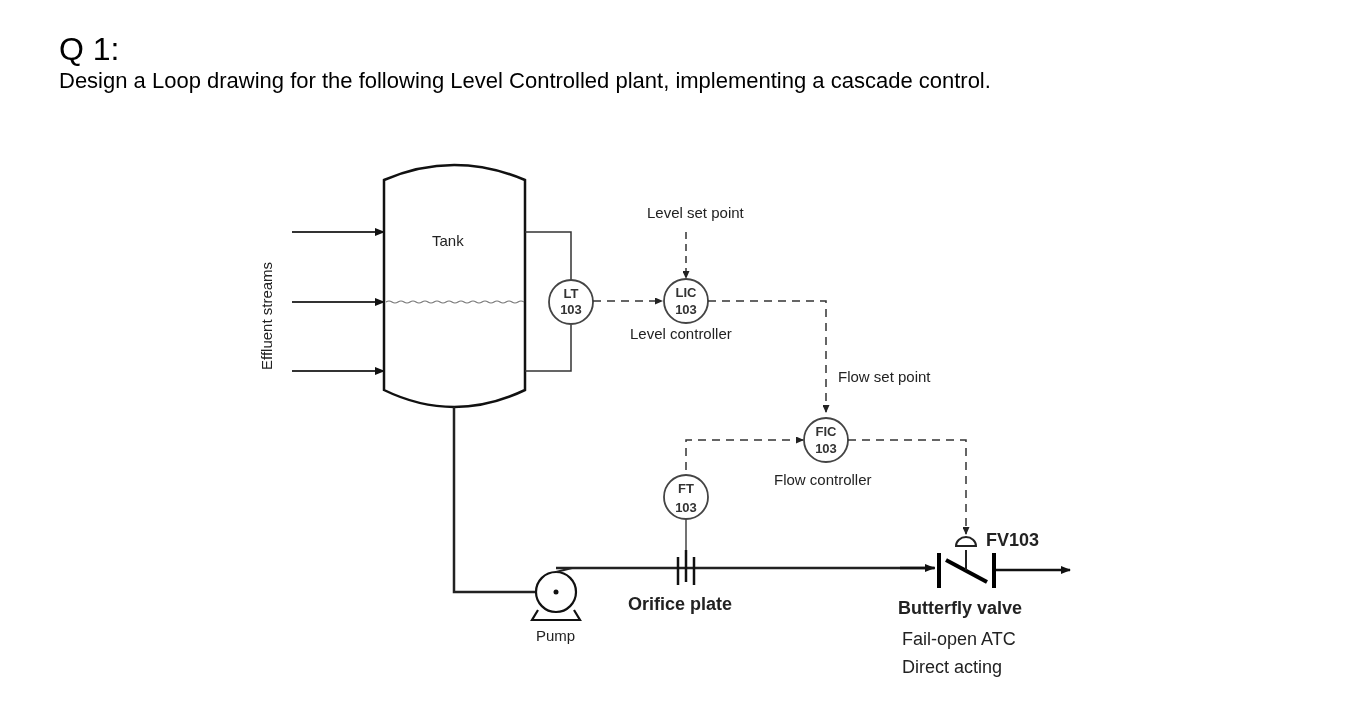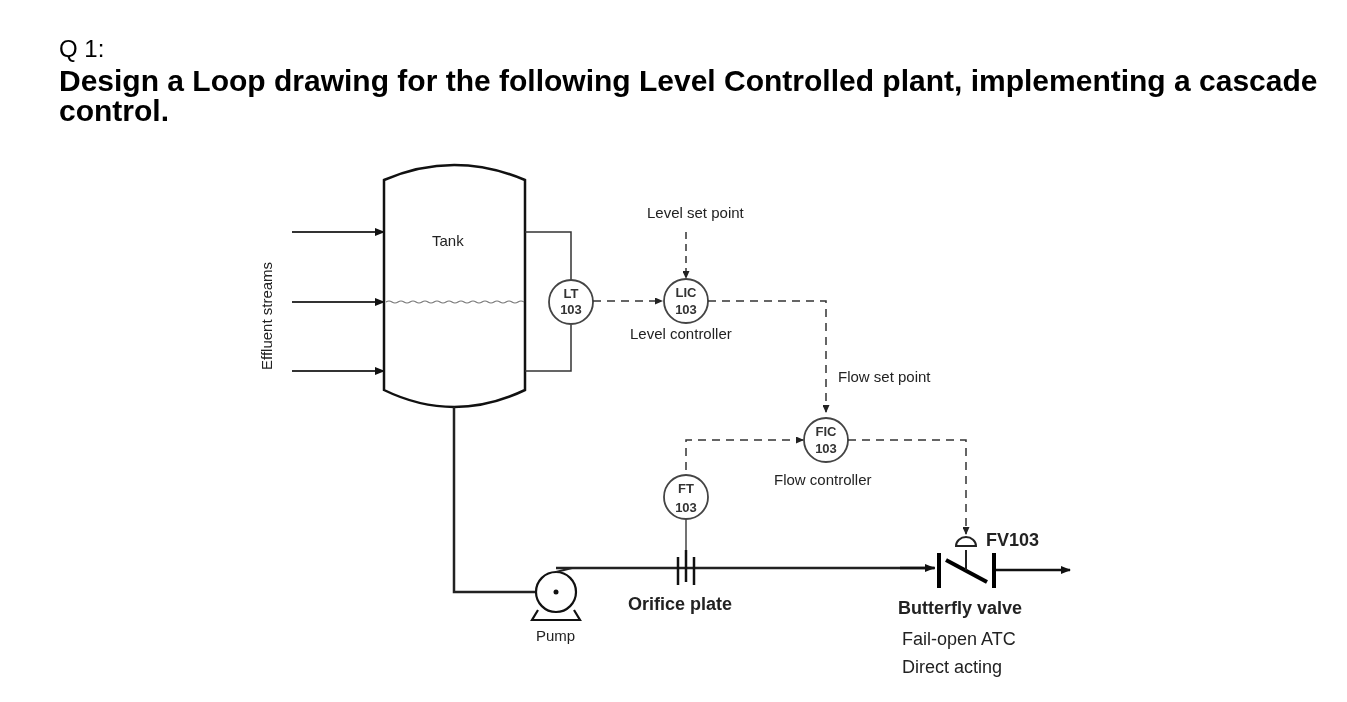--- a/index.html
+++ b/index.html
@@ -1,18 +1,18 @@
 <!DOCTYPE html>
 <html><head>
   <meta charset="utf-8">
   <style>
     html, body { margin: 0; padding: 0; background: #ffffff; }
     body { width: 1347px; height: 702px; position: relative; overflow: hidden; font-family: "Liberation Sans", sans-serif; color: #000; }
-    .q-title { position: absolute; left: 59px; top: 34px; font-size: 24px; line-height: 30px; }
-    .q-text { position: absolute; left: 59px; top: 66px; font-size: 30px; line-height: 30px; font-weight: bold; }
+    .q-title { position: absolute; left: 59px; top: 34px; font-size: 32px; line-height: 30px; }
+    .q-text { position: absolute; left: 59px; top: 66px; font-size: 22px; line-height: 30px; }
     svg#diagram { position: absolute; left: 0; top: 0; }
     .lbl { font-family: "Liberation Sans", sans-serif; fill: #222; }
     .small { font-size: 15px; }
     .tag { font-size: 13px; font-weight: bold; fill: #333; }
     .bold { font-size: 18px; font-weight: bold; fill: #222; }
     .norm { font-size: 18px; fill: #222; }
   </style>
 </head>
 <body>
 

